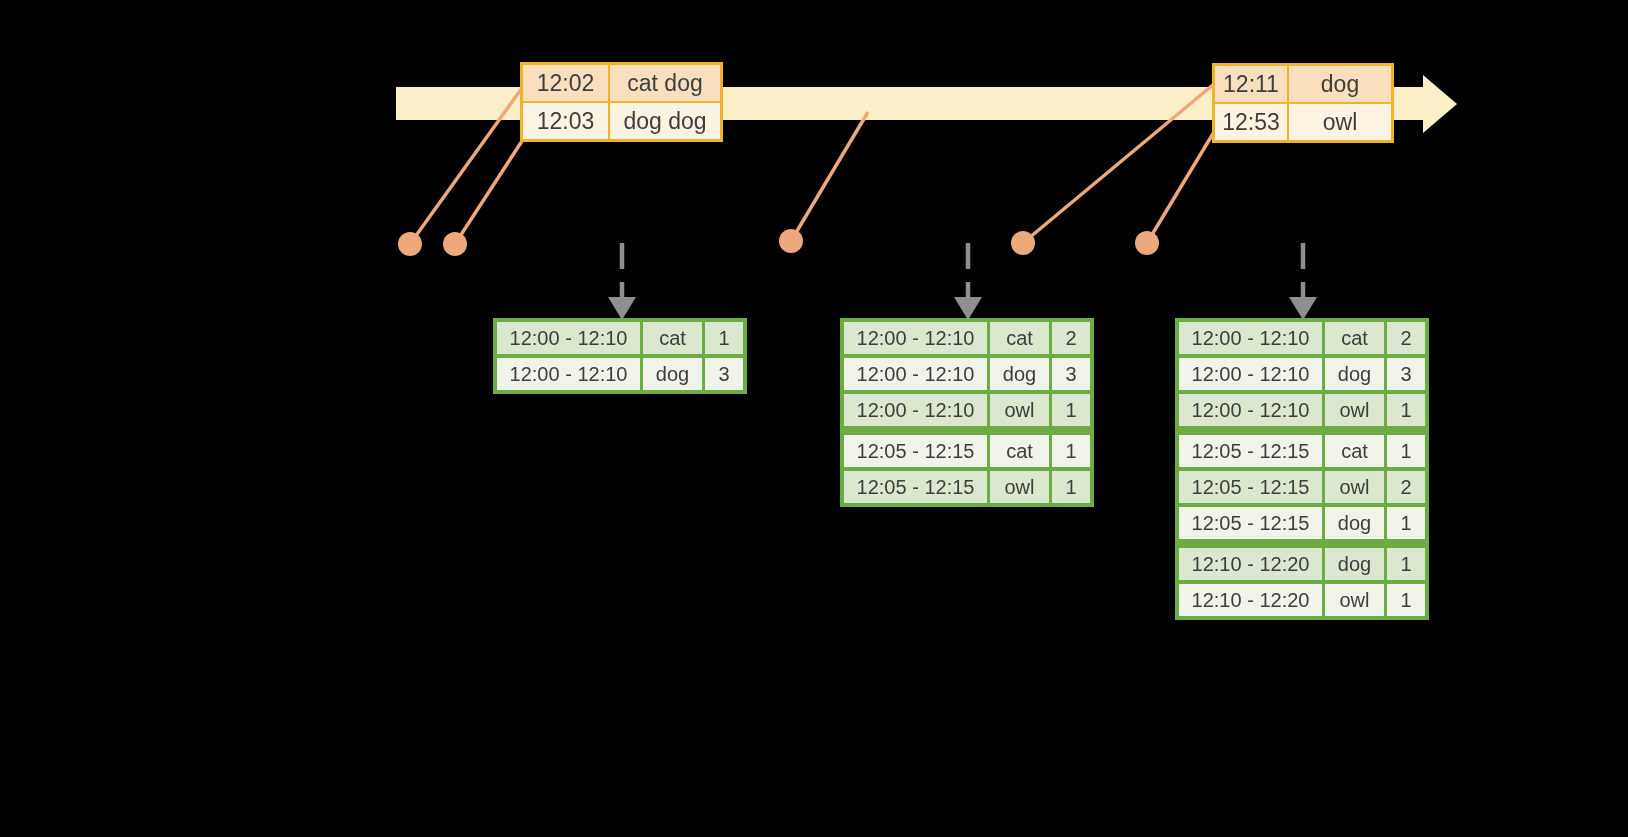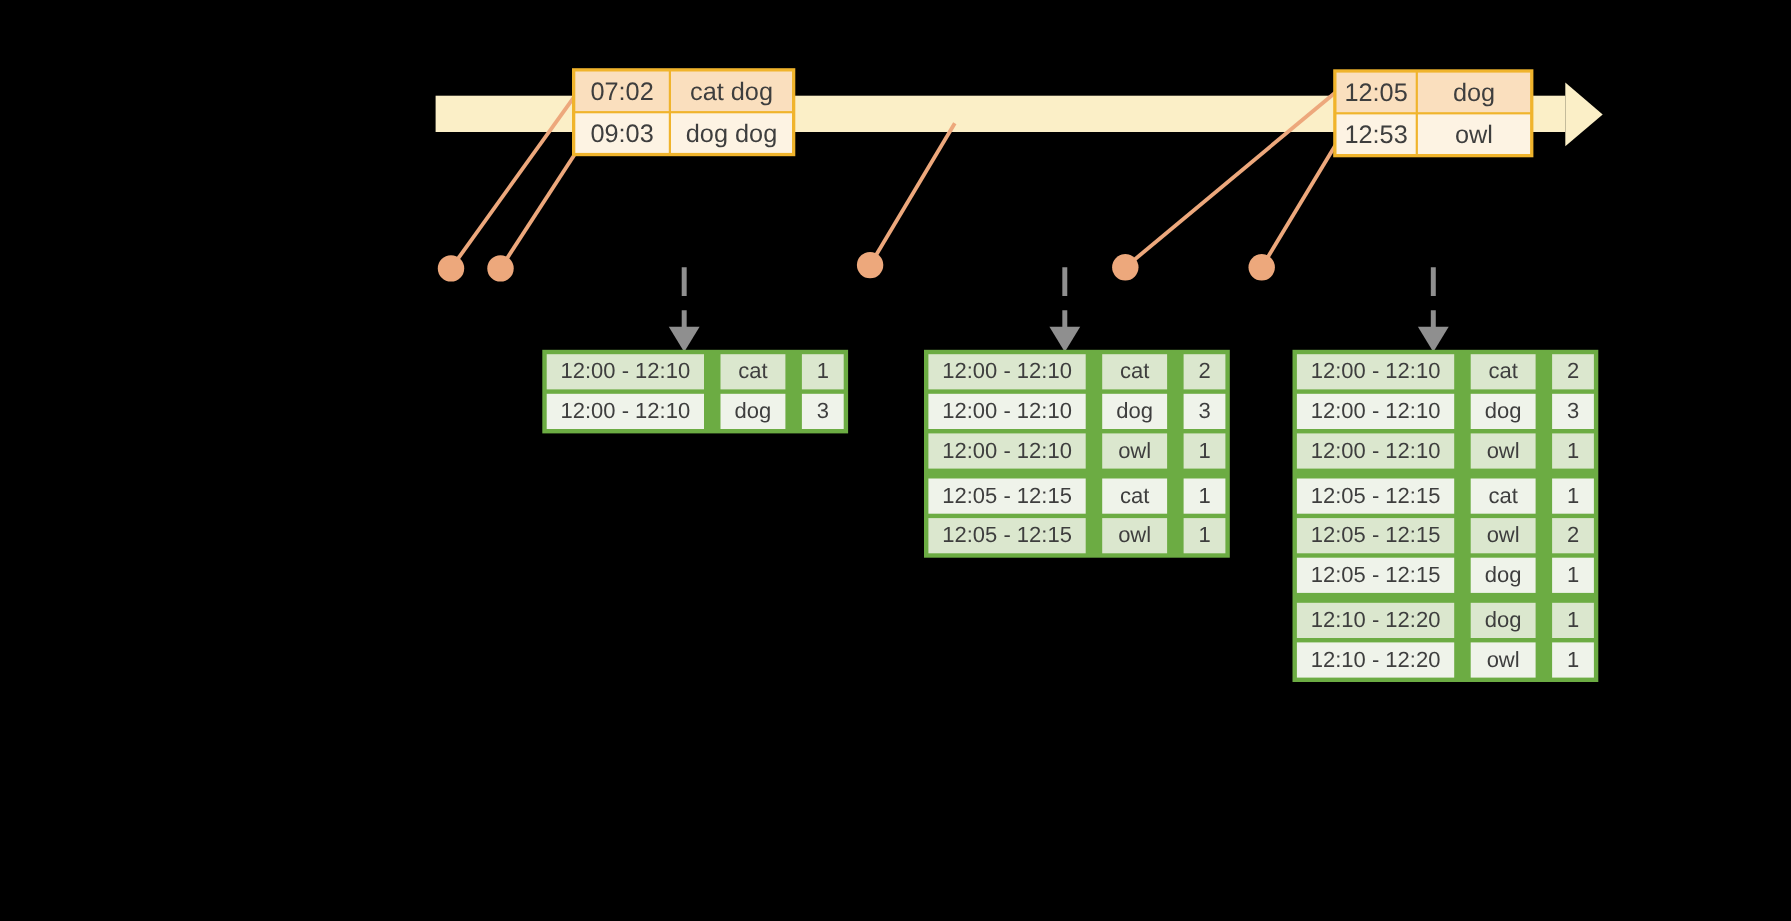--- a/index.html
+++ b/index.html
@@ -19,21 +19,21 @@
   .etable{position:absolute;background:#F0B42C;padding:3px;display:grid;grid-gap:2px;
           box-sizing:border-box;}
   .ecell{height:36px;display:flex;align-items:center;justify-content:center;
          font-size:23px;line-height:1;}
   .fill-dark{background:#FADFBE;}
   .fill-light{background:#FDF3E3;}
   .fill-mid{background:#FAE3C6;}
 
   
   .gtable{position:absolute;background:#6CAC43;padding:4px;box-sizing:border-box;}
-  .grow{display:grid;grid-template-columns:143px 59px 38px;gap:15px;margin-top:4px;}
+  .grow{display:grid;grid-template-columns:143px 59px 38px;gap:3px;margin-top:4px;}
   .grow:first-child{margin-top:0;}
   .grow.group-sep{margin-top:9px;}
   .gcell{height:32px;display:flex;align-items:center;justify-content:center;
          font-size:20px;line-height:1;}
   .g-dark{background:#DBE7CE;}
   .g-light{background:#EFF3EA;}
 </style>
 </head>
 <body>
 
@@ -61,29 +61,29 @@
       <line x1="622" y1="243" x2="622" y2="300" stroke="#8F8F8F" stroke-width="4.5" stroke-dasharray="26 13"></line>
       <polygon points="608,297 636,297 622,320" fill="#8F8F8F"></polygon>
       <line x1="968" y1="243" x2="968" y2="300" stroke="#8F8F8F" stroke-width="4.5" stroke-dasharray="26 13"></line>
       <polygon points="954,297 982,297 968,320" fill="#8F8F8F"></polygon>
       <line x1="1303" y1="243" x2="1303" y2="300" stroke="#8F8F8F" stroke-width="4.5" stroke-dasharray="26 13"></line>
       <polygon points="1289,297 1317,297 1303,320" fill="#8F8F8F"></polygon>
     </g>
   </svg>
 
   <div class="etable" style="left:520px;top:62px;grid-template-columns:85px 110px;">
-    <div class="ecell fill-dark">07:02</div>
+    <div class="ecell fill-dark">12:02</div>
     <div class="ecell fill-dark">cat dog</div>
-    <div class="ecell fill-light">09:03</div>
+    <div class="ecell fill-light">12:03</div>
     <div class="ecell fill-light">dog dog</div>
   </div>
 
 
   <div class="etable" style="left:1212px;top:63px;grid-template-columns:72px 102px;">
-    <div class="ecell fill-dark">12:05</div>
+    <div class="ecell fill-dark">12:11</div>
     <div class="ecell fill-dark">dog</div>
     <div class="ecell fill-light">12:53</div>
     <div class="ecell fill-light">owl</div>
   </div>
 
   <div class="gtable" style="left:493px;top:318px;">
     <div class="grow">
       <div class="gcell g-dark">12:00 - 12:10</div>
       <div class="gcell g-dark">cat</div>
       <div class="gcell g-dark">1</div>

